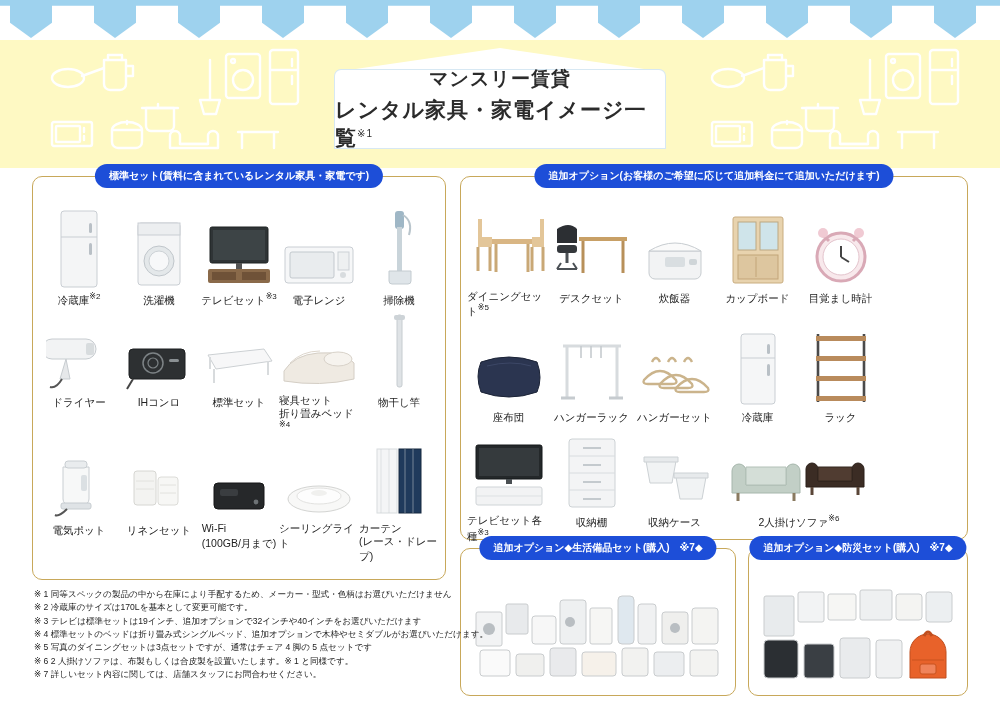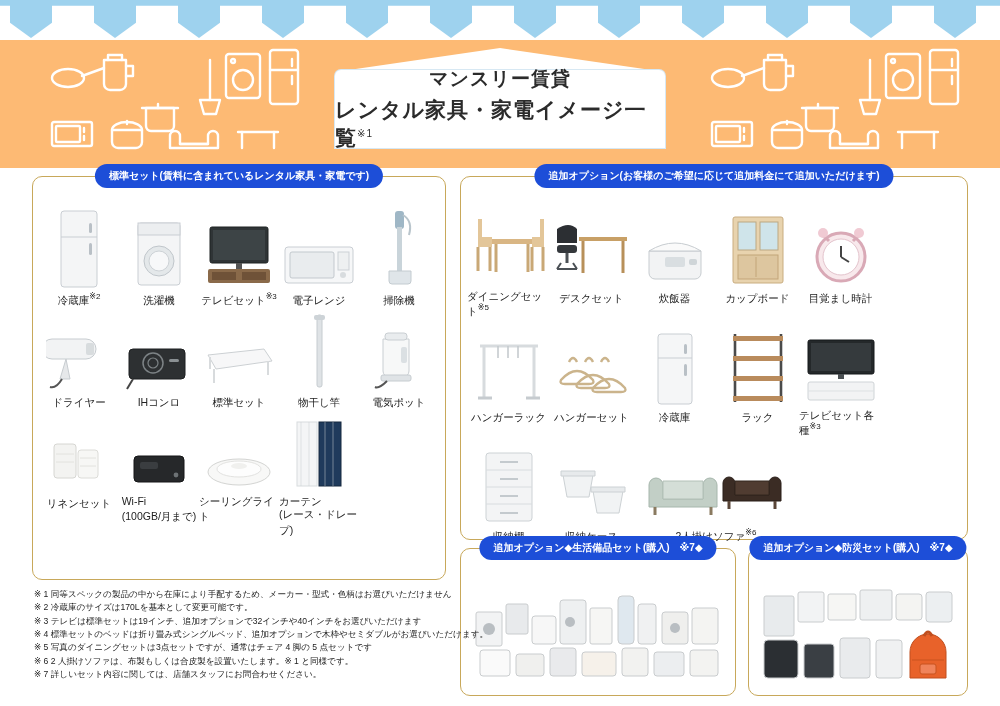--- a/index.html
+++ b/index.html
@@ -8,21 +8,21 @@
     font-family:"Liberation Sans","DejaVu Sans",sans-serif;
     background:#ffffff;
     color:#333;
     overflow:hidden;
   }
   .page{position:relative;width:1000px;height:706px;background:#fff;}
 
   
   .header{
     position:relative;width:1000px;height:168px;
-    background:#fdba74;
+    background:#fef9c3;
     overflow:hidden;
   }
   .awning{
     position:absolute;top:0;left:0;width:1000px;height:40px;
   }
   .header-icons{
     position:absolute;top:44px;left:0;width:1000px;height:110px;
   }
   .title-box{
     position:absolute;left:335px;top:70px;width:330px;height:78px;
@@ -354,20 +354,31 @@
       <div class="cell row2">
         <div class="thumb">
           <svg width="74" height="50" viewBox="0 0 74 50">
             <path d="M6 14 L62 8 L70 20 L14 28 Z" fill="#f7f7f8" stroke="#ccd0d3"></path>
             <path d="M12 28 v14 M66 20 v14 M8 16 v12" stroke="#d8dbdd" stroke-width="2" fill="none"></path>
           </svg>
         </div>
         <div class="caption"><span>標準セット</span><sup></sup></div>
       </div>
 
+      <div class="cell row2">
+        <div class="thumb">
+          <svg width="78" height="56" viewBox="0 0 78 56">
+            <path d="M4 36 q10 -16 34 -18 q26 -2 36 10 l0 16 q-34 8 -70 2 Z" fill="#efeae2" stroke="#d4cec5"></path>
+            <path d="M10 28 q12 -12 30 -12" fill="none" stroke="#ddd6cc"></path>
+            <ellipse cx="58" cy="24" rx="14" ry="7" fill="#f6f3ee" stroke="#d8d2c9"></ellipse>
+          </svg>
+        </div>
+        <div class="caption"><span>寝具セット
+折り畳みベッド</span><sup>※4</sup></div>
+      </div>
 
       <div class="cell row2">
         <div class="thumb">
           <svg width="30" height="78" viewBox="0 0 30 78">
             <rect x="13" y="2" width="5" height="72" rx="2" fill="#dfe3e6" stroke="#c6ccd0"></rect>
             <rect x="10" y="2" width="11" height="5" rx="2" fill="#cdd3d7"></rect>
           </svg>
         </div>
         <div class="caption"><span>物干し竿</span><sup></sup></div>
       </div>
@@ -501,20 +512,29 @@
             <circle cx="32" cy="34" r="18" fill="#fff" stroke="#e3c3cc"></circle>
             <path d="M32 34 l0 -11 M32 34 l8 5" stroke="#444" stroke-width="2" fill="none"></path>
             <path d="M14 12 l6 6 M50 12 l-6 6" stroke="#d9a9b6" stroke-width="3"></path>
             <circle cx="14" cy="10" r="5" fill="#f0cad3"></circle>
             <circle cx="50" cy="10" r="5" fill="#f0cad3"></circle>
           </svg>
         </div>
         <div class="caption"><span>目覚まし時計</span><sup></sup></div>
       </div>
 
+      <div class="cell">
+        <div class="thumb">
+          <svg width="72" height="62" viewBox="0 0 72 62">
+            <path d="M8 18 q28 -10 56 0 q6 16 0 30 q-28 10 -56 0 q-6 -16 0 -30 Z" fill="#2b3550" stroke="#1c2437"></path>
+            <path d="M14 22 q24 -6 44 0" fill="none" stroke="#3c4766"></path>
+          </svg>
+        </div>
+        <div class="caption"><span>座布団</span><sup></sup></div>
+      </div>
 
 
       <div class="cell">
         <div class="thumb">
           <svg width="70" height="74" viewBox="0 0 70 74">
             <path d="M6 14 h58" stroke="#d7dbde" stroke-width="3"></path>
             <path d="M10 14 v52 M60 14 v52" stroke="#d7dbde" stroke-width="3"></path>
             <path d="M4 66 h14 M52 66 h14" stroke="#c6cbcf" stroke-width="3"></path>
             <path d="M24 14 v12 M34 14 v12 M44 14 v12" stroke="#c6cbcf" stroke-width="1.6"></path>
           </svg>

